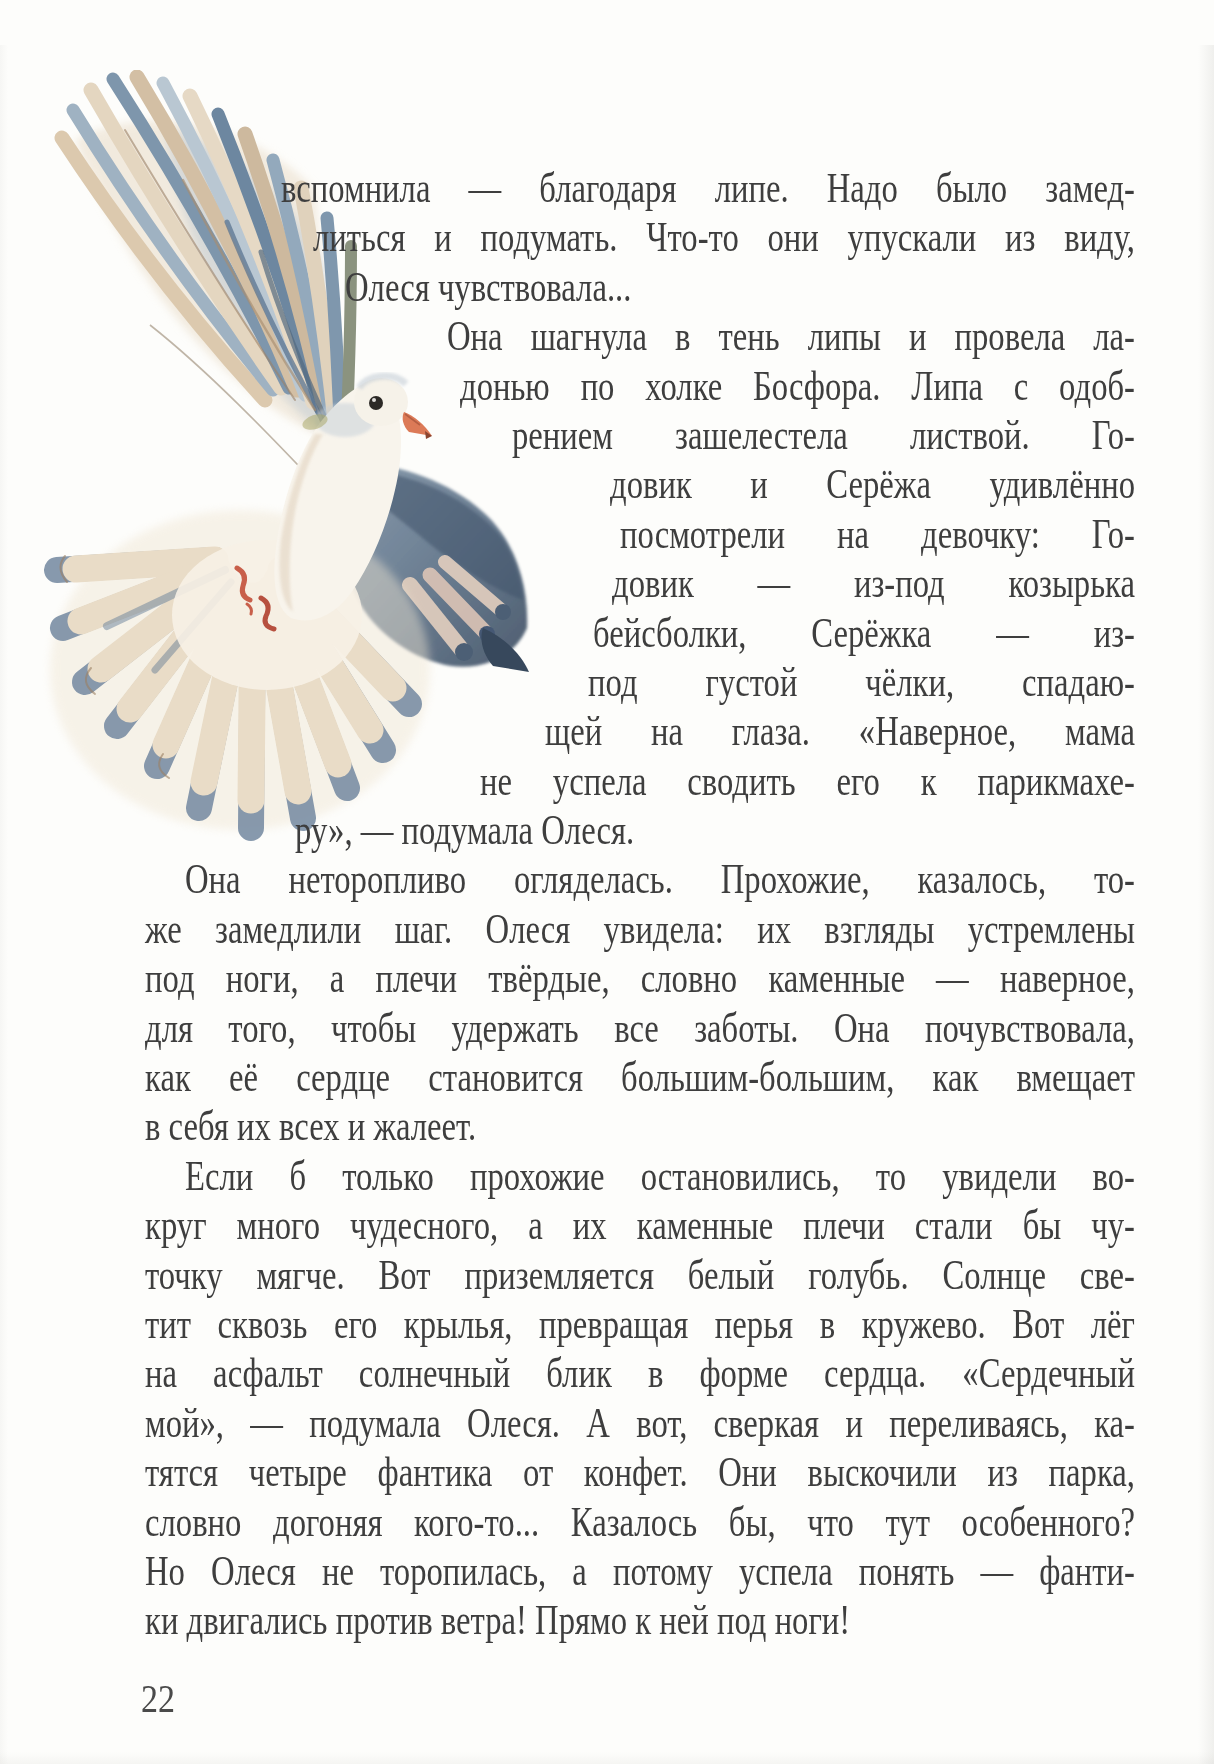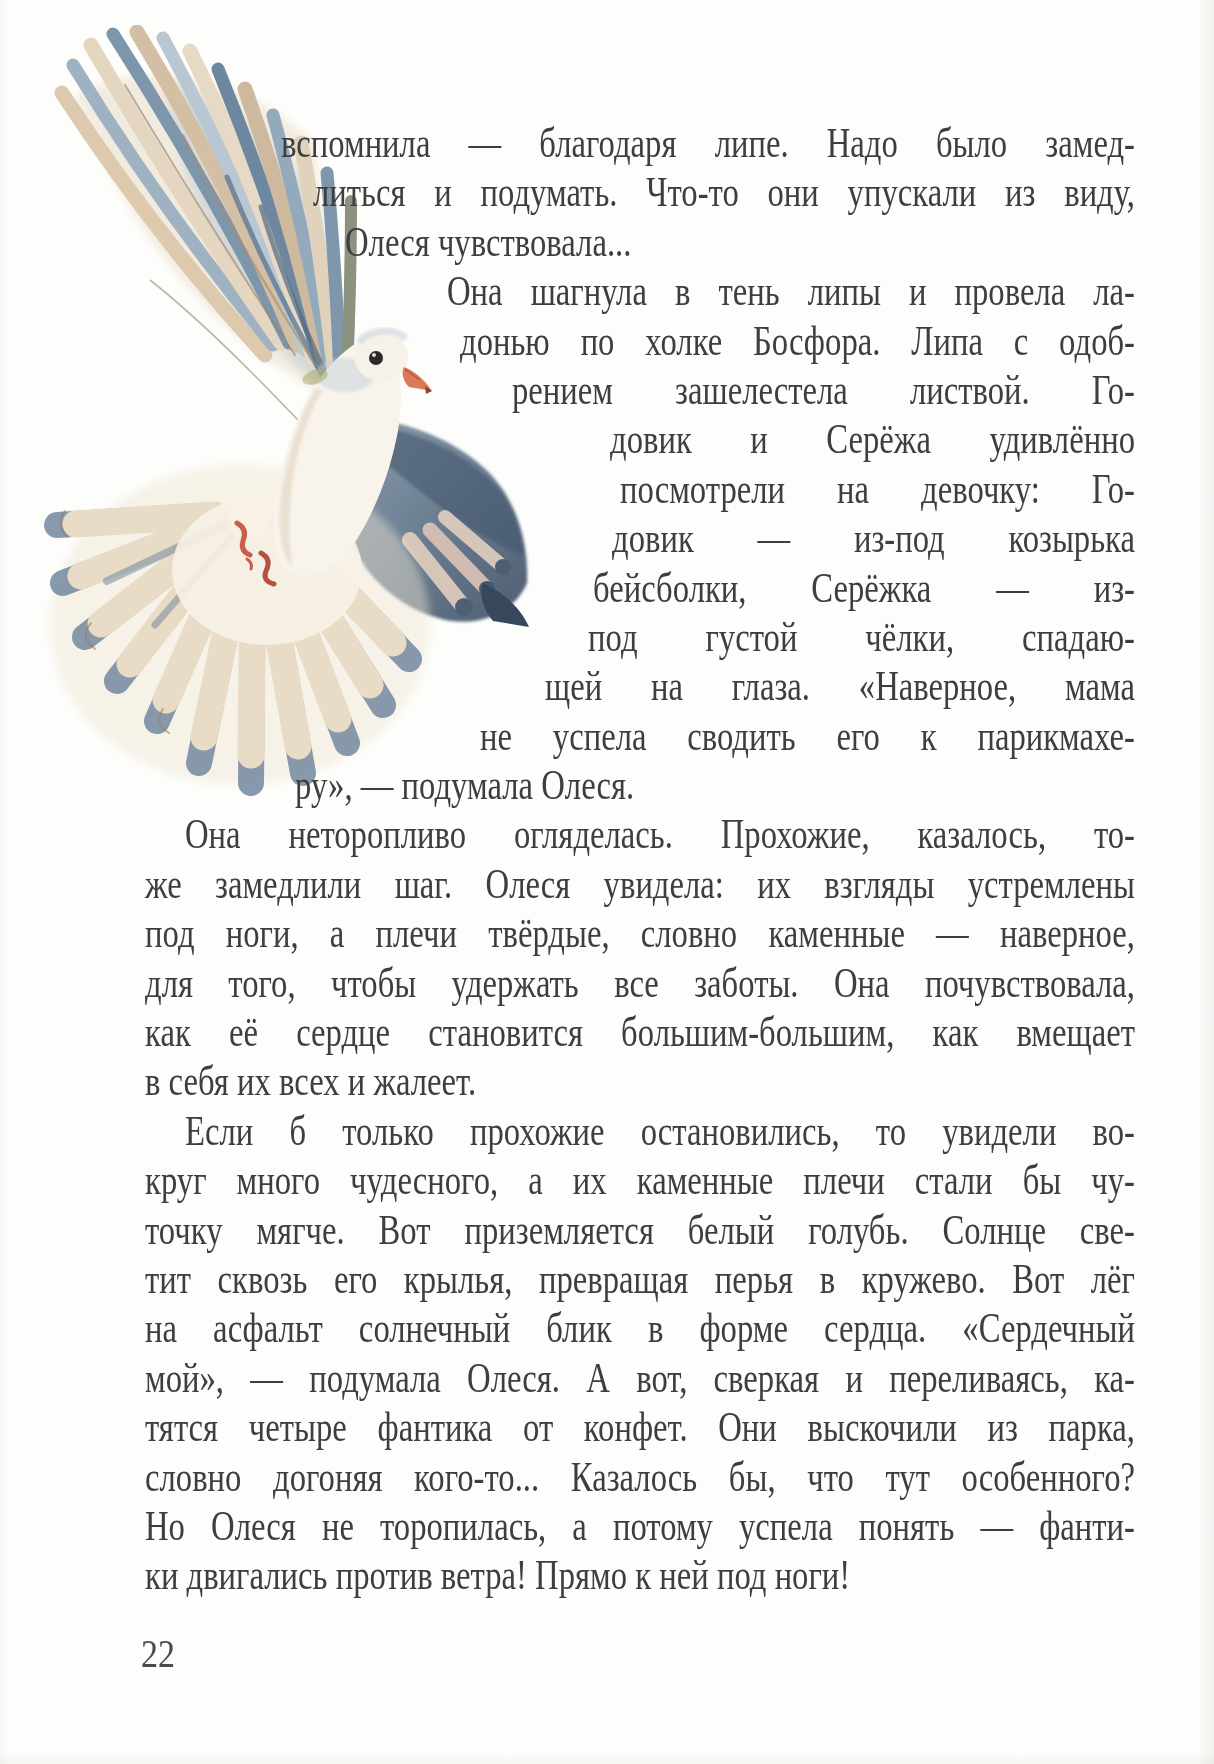--- a/index.html
+++ b/index.html
@@ -2,21 +2,21 @@
 <html><head>
 <meta charset="utf-8">
 <style>
   html,body{margin:0;padding:0;}
   body{
     width:1214px;height:1764px;
     background:#fdfdfb;
     font-family:"Liberation Serif","DejaVu Serif",serif;
     position:relative;overflow:hidden;
   }
-  .page{position:absolute;inset:0;}
+  .page{position:absolute;inset:0;margin-top:45px;}
   
   .edge-right{position:absolute;top:0;right:0;width:16px;height:100%;
     background:linear-gradient(to right,rgba(120,120,115,0),rgba(120,120,115,0.10));}
   .edge-bottom{position:absolute;left:0;bottom:0;width:100%;height:12px;
     background:linear-gradient(to bottom,rgba(120,120,115,0),rgba(120,120,115,0.06));}
   .edge-left{position:absolute;top:0;left:0;width:8px;height:100%;
     background:linear-gradient(to left,rgba(120,120,115,0),rgba(120,120,115,0.05));}
 
   .dove{position:absolute;left:15px;top:25px;width:520px;height:790px;}
 

